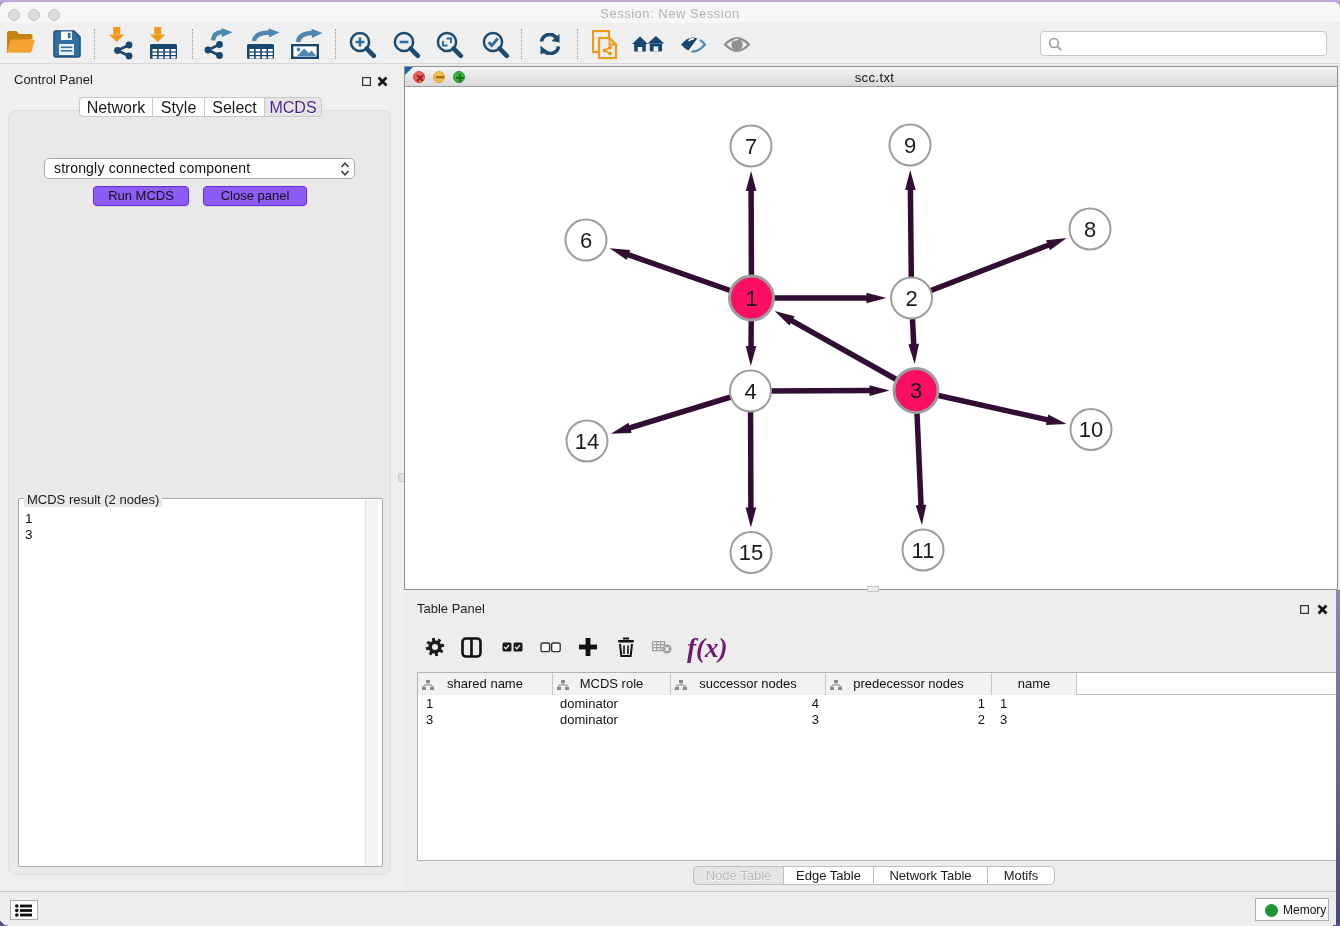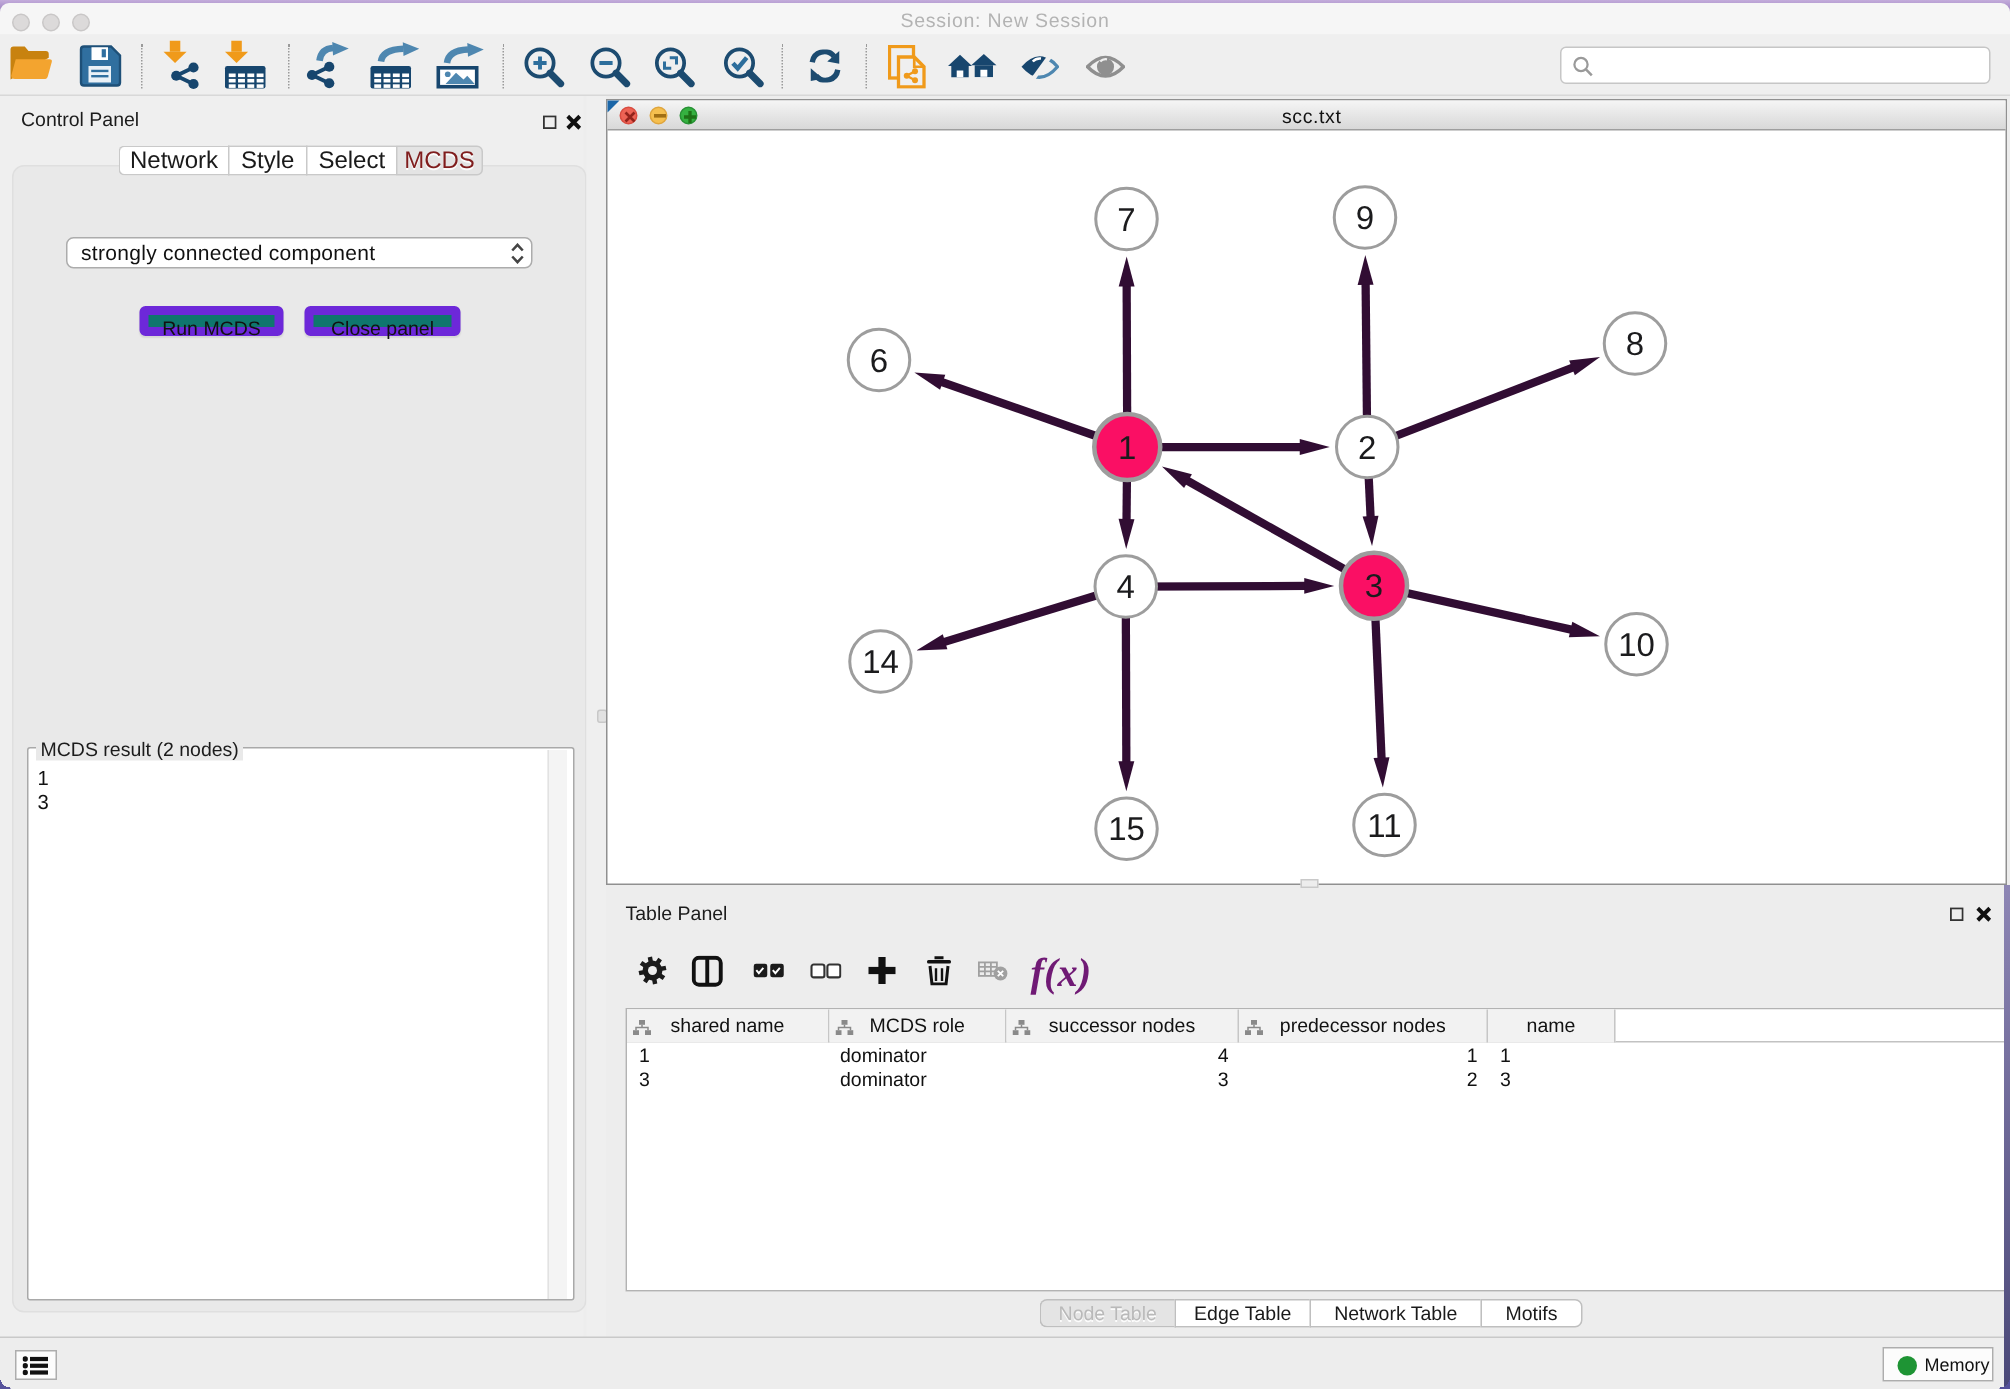--- a/index.html
+++ b/index.html
@@ -13,24 +13,24 @@
 #toolbar { left:0; top:23px; width:1340px; height:41px; background:#EFEFEF; border-bottom:1px solid #D8D8D8; }
 .sep { position:absolute; top:6px; height:30px; width:0; border-left:1px dotted #9A9A9A; }
 #searchbox { position:absolute; left:1040px; top:8px; width:287px; height:25px; background:#fff; border:1px solid #C6C6C6; border-radius:4px; }
 #cpanel { left:0; top:64px; width:389px; height:827px; background:#EFEFEF; }
 #cp-title { position:absolute; left:14px; top:8px; font-size:13px; color:#1c1c1c; }
 #cp-inner { position:absolute; left:8px; top:46px; width:383px; height:765px; background:#E9E9E9; border:1px solid #DFDFDF; border-radius:8px; }
 #cp-tabs { position:absolute; left:79px; top:33px; height:20px; display:flex; font-size:16px; z-index:5; }
 .cptab { height:20px; line-height:19px; text-align:center; background:#FFF; border:1px solid #C9C9C9; border-right:none; color:#1a1a1a; }
 .cptab:first-child { border-radius:4px 0 0 4px; }
 .cptab.last { border-radius:0 4px 4px 0; border-right:1px solid #C9C9C9; }
-.cptab.sel { background:#E4E4E4; color:#7f1d1d; text-shadow:0 1px 0 #FCFCFC; }
+.cptab.sel { background:#E4E4E4; color:#4c1d95; text-shadow:0 1px 0 #FCFCFC; }
 #opt-label { position:absolute; left:0; top:71px; width:400px; text-align:center; font-size:14px; letter-spacing:0.4px; color:#111; }
 #dd { position:absolute; left:44px; top:94px; width:311px; height:21px; background:#FFF; border:1px solid #ACACAC; border-radius:5px; font-size:14px; letter-spacing:0.2px; color:#111; line-height:19px; padding-left:9px; }
-.btn { position:absolute; top:140px; height:20px; background:#0f766e; border:6px solid #6d28d9; border-radius:4px; font-size:13px; color:#111; text-align:center; line-height:18px; box-shadow:0 1px 1px rgba(0,0,0,0.08); }
+.btn { position:absolute; top:122px; height:20px; background:#8b5cf6; border:1px solid #6d28d9; border-radius:4px; font-size:13px; color:#111; text-align:center; line-height:18px; box-shadow:0 1px 1px rgba(0,0,0,0.08); }
 #mcds-group { position:absolute; left:18px; top:434px; width:365px; height:369px; border:1px solid #A9A9A9; border-radius:2px; background:#FFF; }
 #mcds-label { position:absolute; left:5px; top:-7px; background:#E9E9E9; padding:0 3px; font-size:13px; color:#1c1c1c; }
 #mcds-scroll { position:absolute; right:4px; top:1px; width:13px; height:366px; background:#F4F4F4; border-left:1px solid #E2E2E2; }
 #mcds-text { position:absolute; left:6px; top:12px; font-size:13.5px; color:#111; line-height:16.4px; }
 #splitter { left:391px; top:64px; width:13px; height:827px; background:#EFEFEF; }
 #split-handle { position:absolute; left:7px; top:409px; width:7px; height:9px; background:#E2E2E2; border:1px solid #C8C8C8; border-radius:2px; }
 #netframe { left:404px; top:66px; width:934px; height:524px; background:#FFF; border:1px solid #909090; }
 #nf-title { position:absolute; left:0; top:0; width:932px; height:20px; background:linear-gradient(#F5F5F5,#D8D8D8); border-bottom:1px solid #9E9E9E; }
 #nf-title-text { position:absolute; width:100%; text-align:center; top:3px; font-size:13px; letter-spacing:0.4px; padding-left:7px; color:#111; }
 .dot { position:absolute; top:4px; width:12px; height:12px; border-radius:50%; }

